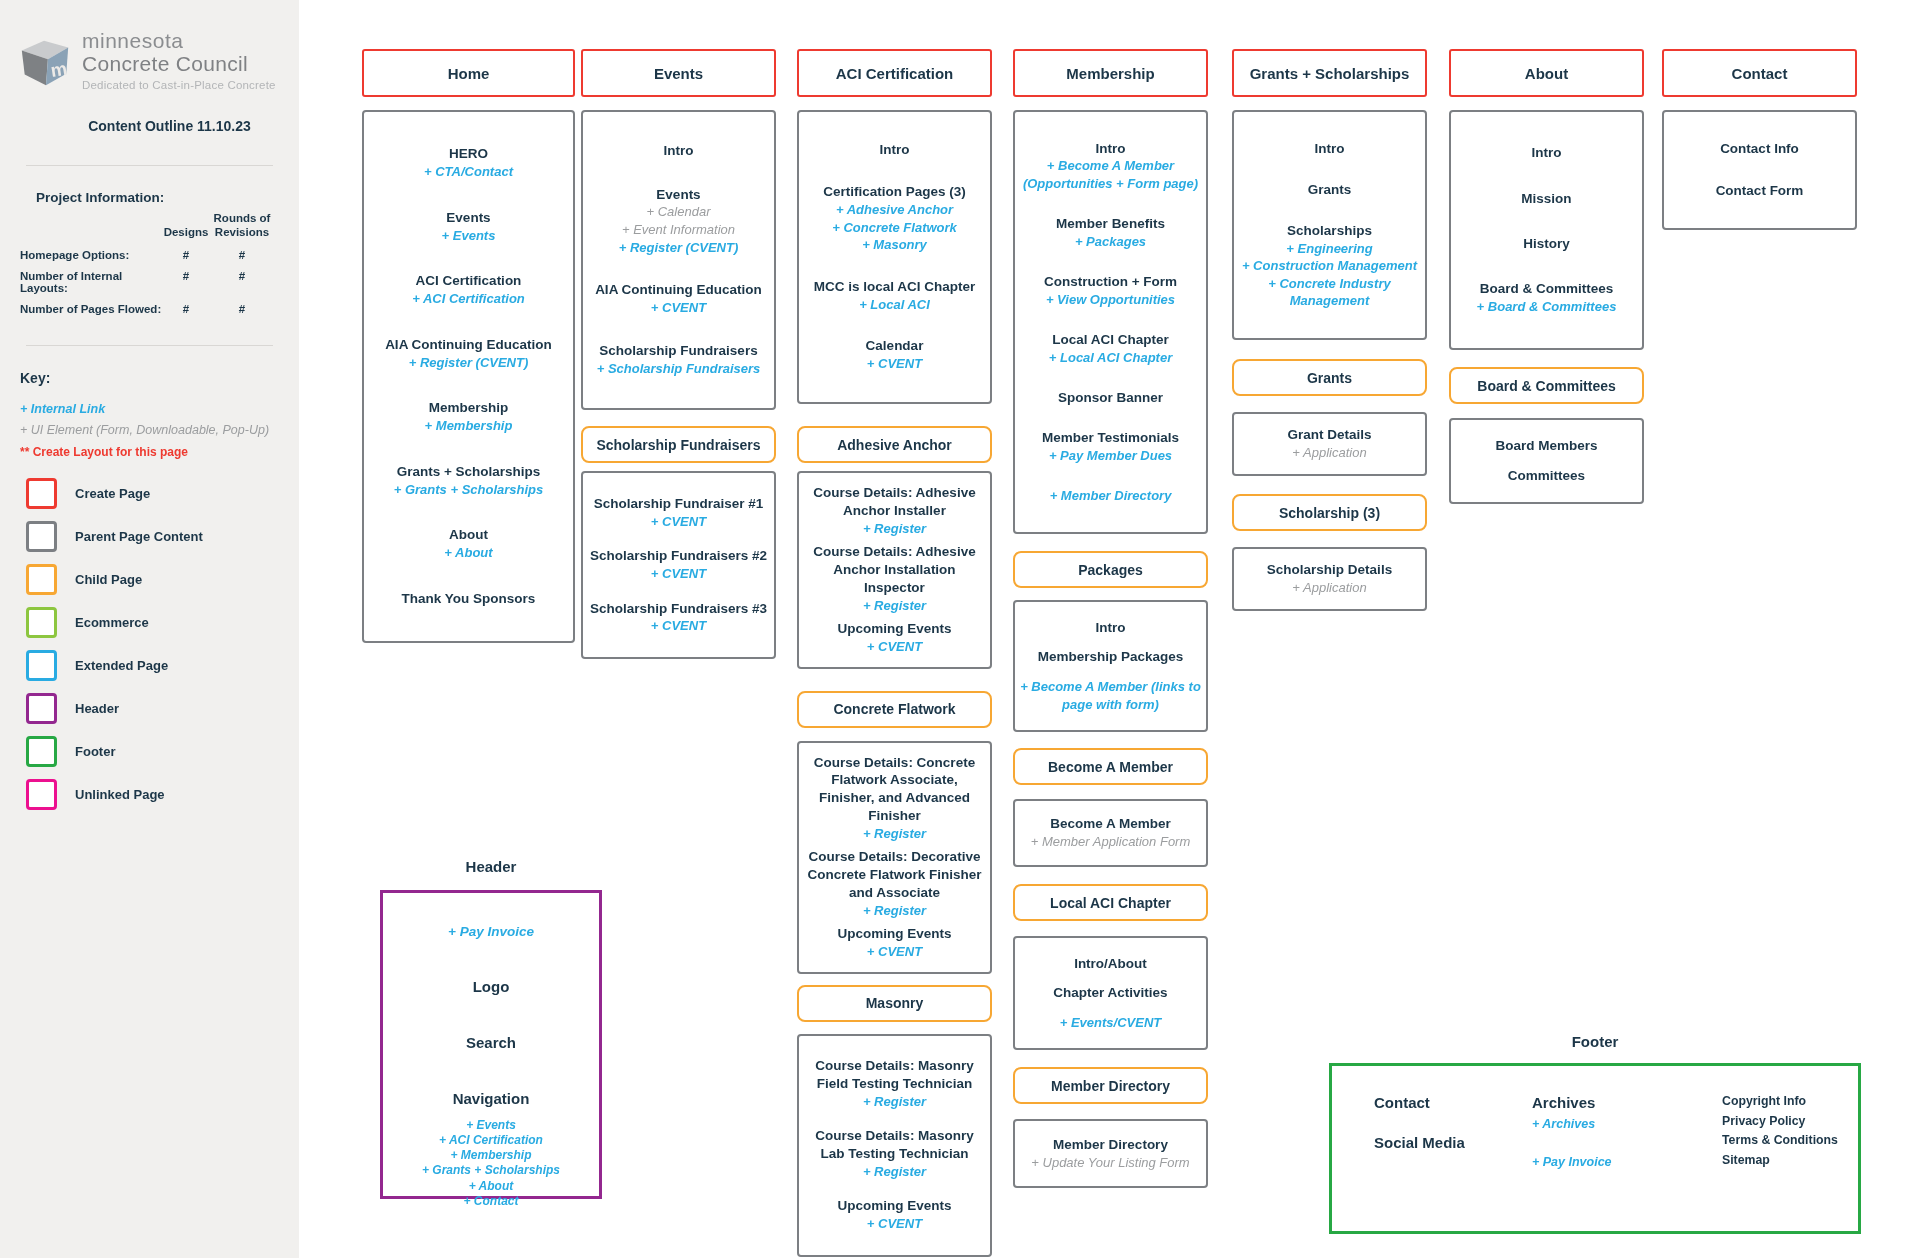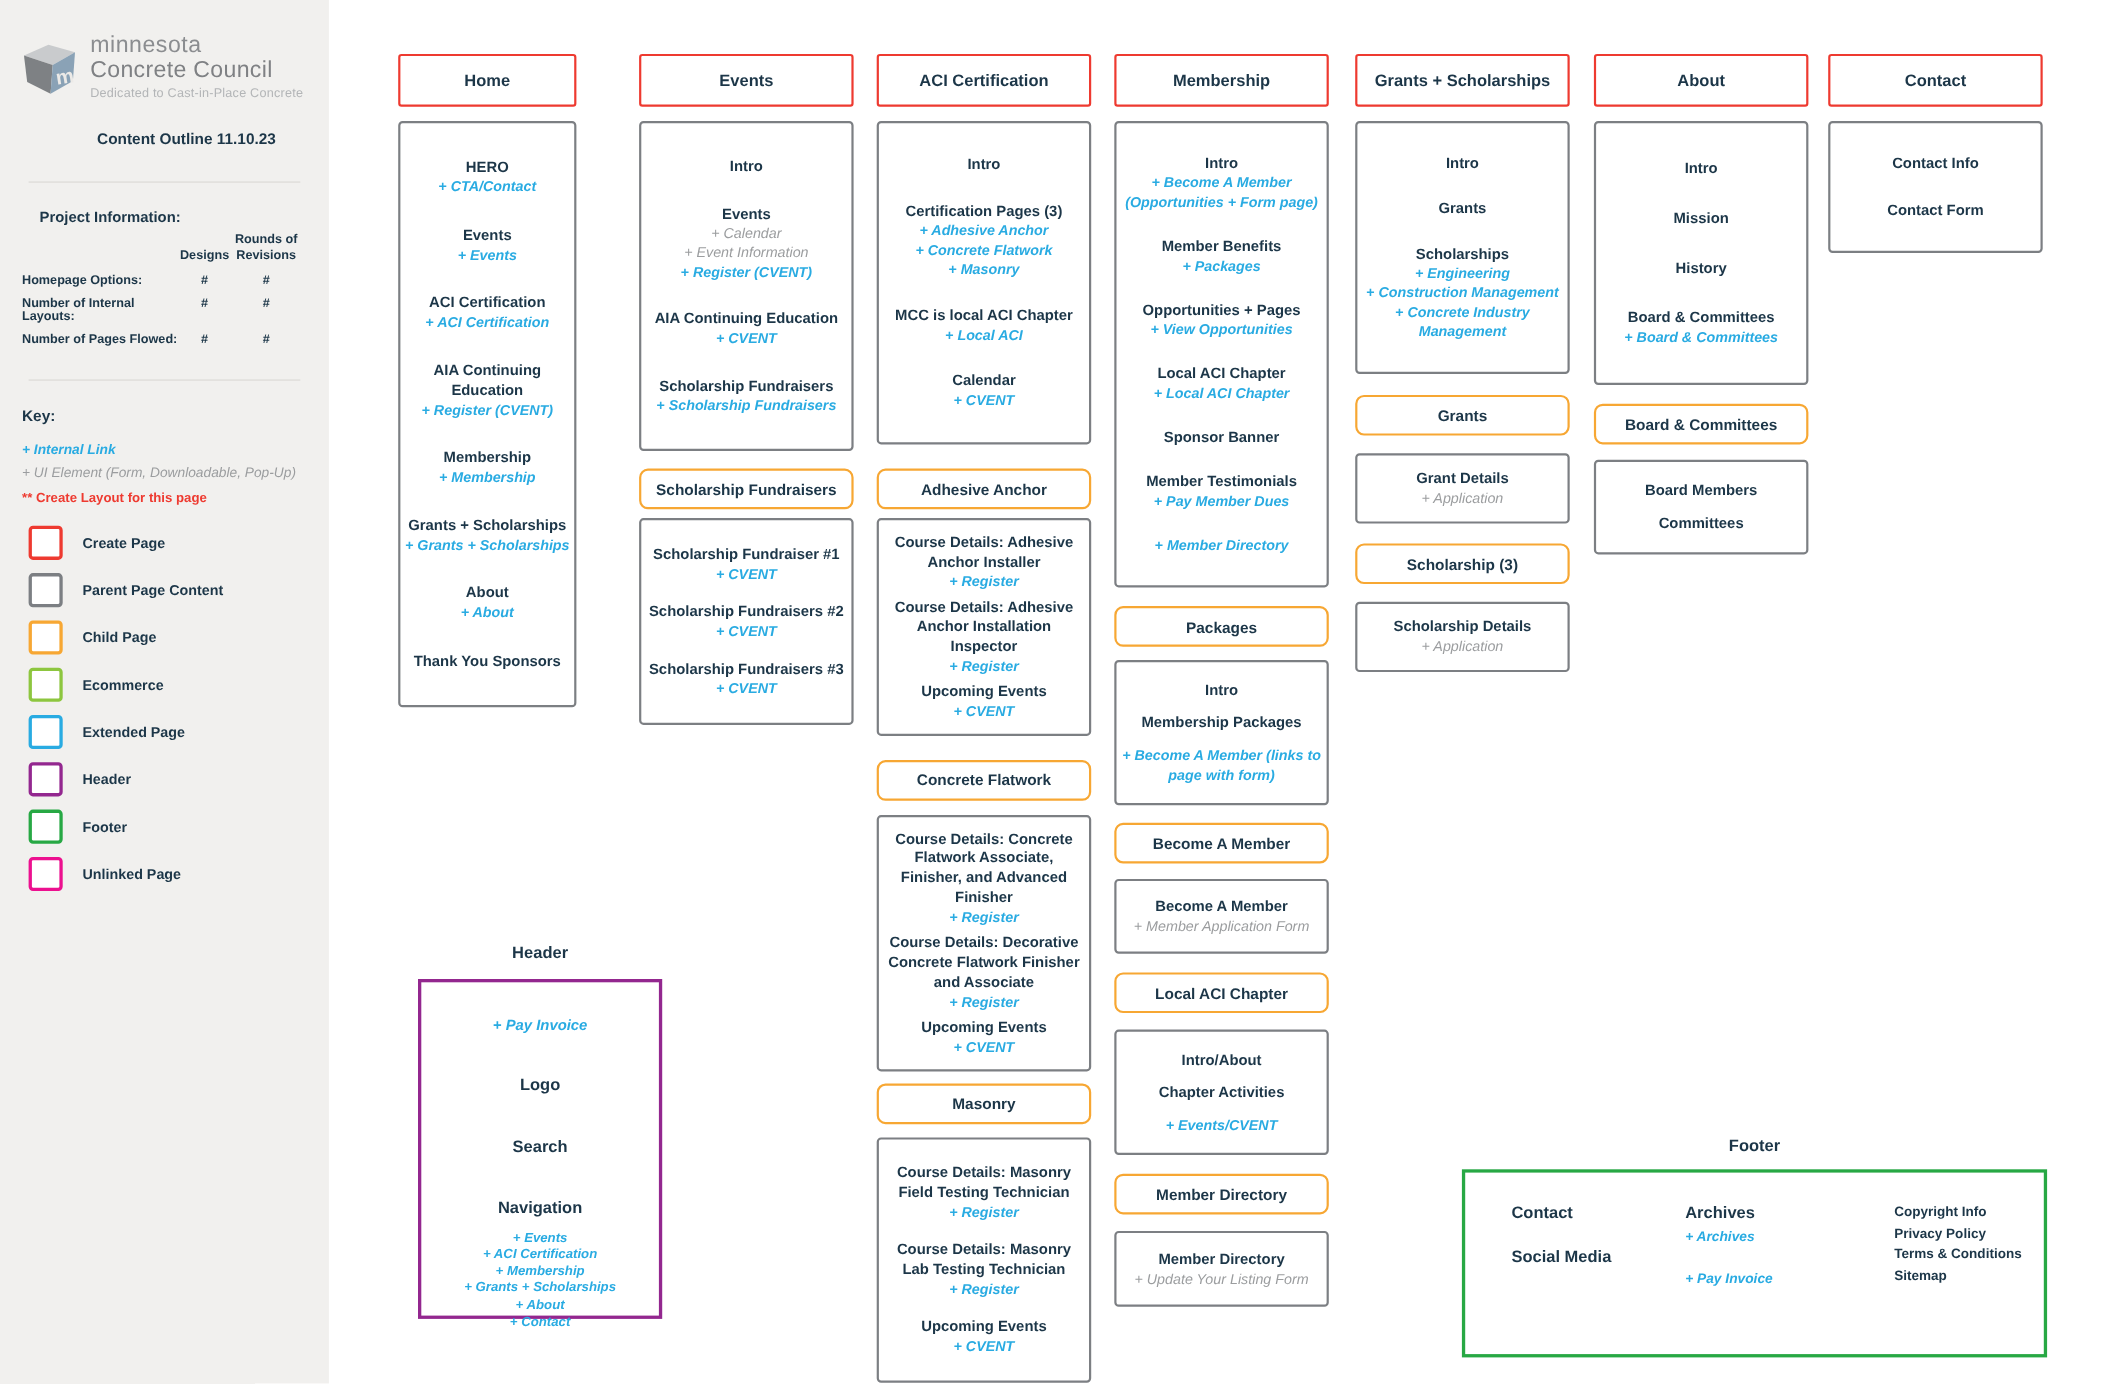--- a/index.html
+++ b/index.html
@@ -157,21 +157,21 @@
           <div class="swatch-row">
             <span class="swatch" style="border-color: rgb(236, 16, 143);"></span>
             <span class="swatch-label">Unlinked Page</span>
           </div>
         </div>
     </div>
   </aside>
 
   <main>
     <div class="columns-area">
-        <div class="column" style="left: 362px; width: 162px;">
+        <div class="column" style="left: 362px; width: 213px;">
           <div class="col-title">Home</div>
           <div class="parent-box" style="margin-top: 13px; min-height: 533px;">
             <div class="item">
               <div class="line-h">HERO</div>
               <div class="line-l">+ CTA/Contact</div>
             </div>
             <div class="item">
               <div class="line-h">Events</div>
               <div class="line-l">+ Events</div>
             </div>
@@ -310,21 +310,21 @@
             <div class="item">
               <div class="line-h">Intro</div>
               <div class="line-l">+ Become A Member</div>
               <div class="line-l">(Opportunities + Form page)</div>
             </div>
             <div class="item">
               <div class="line-h">Member Benefits</div>
               <div class="line-l">+ Packages</div>
             </div>
             <div class="item">
-              <div class="line-h">Opportunities + Pages</div>
+              <div class="line-h">Construction + Form</div>
               <div class="line-l">+ View Opportunities</div>
             </div>
             <div class="item">
               <div class="line-h">Local ACI Chapter</div>
               <div class="line-l">+ Local ACI Chapter</div>
             </div>
             <div class="item">
               <div class="line-h">Sponsor Banner</div>
             </div>
             <div class="item">

